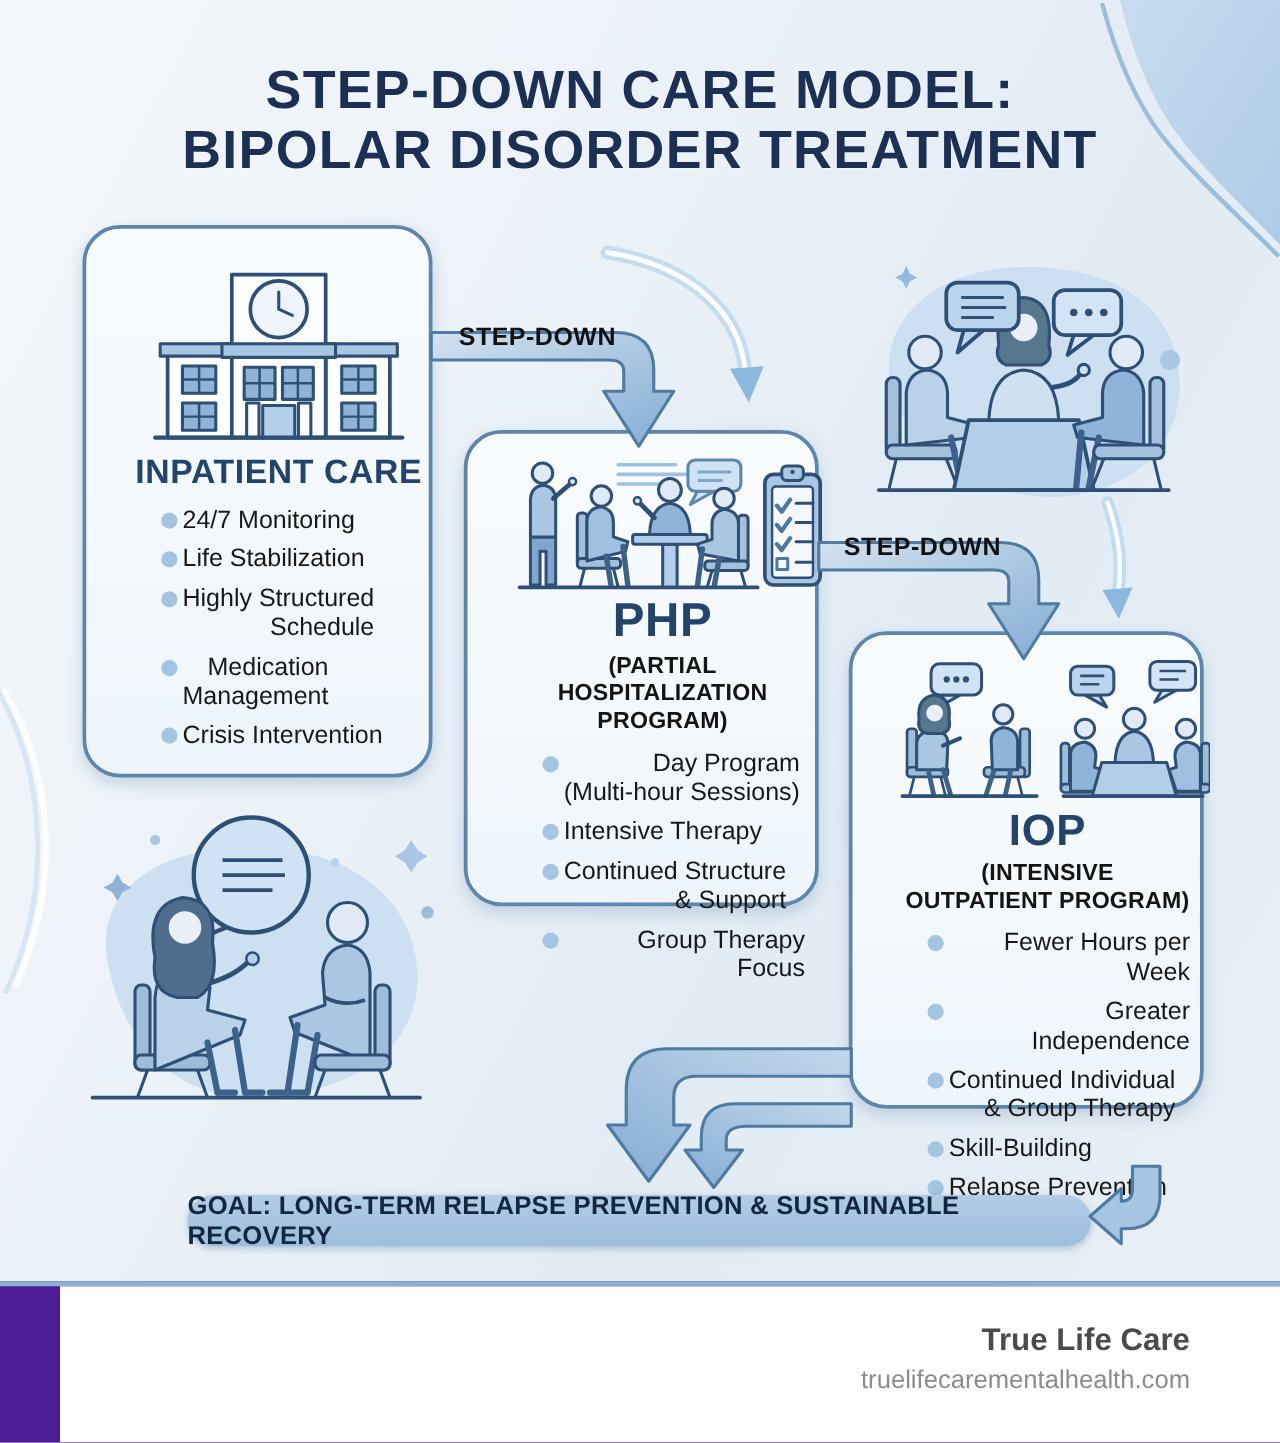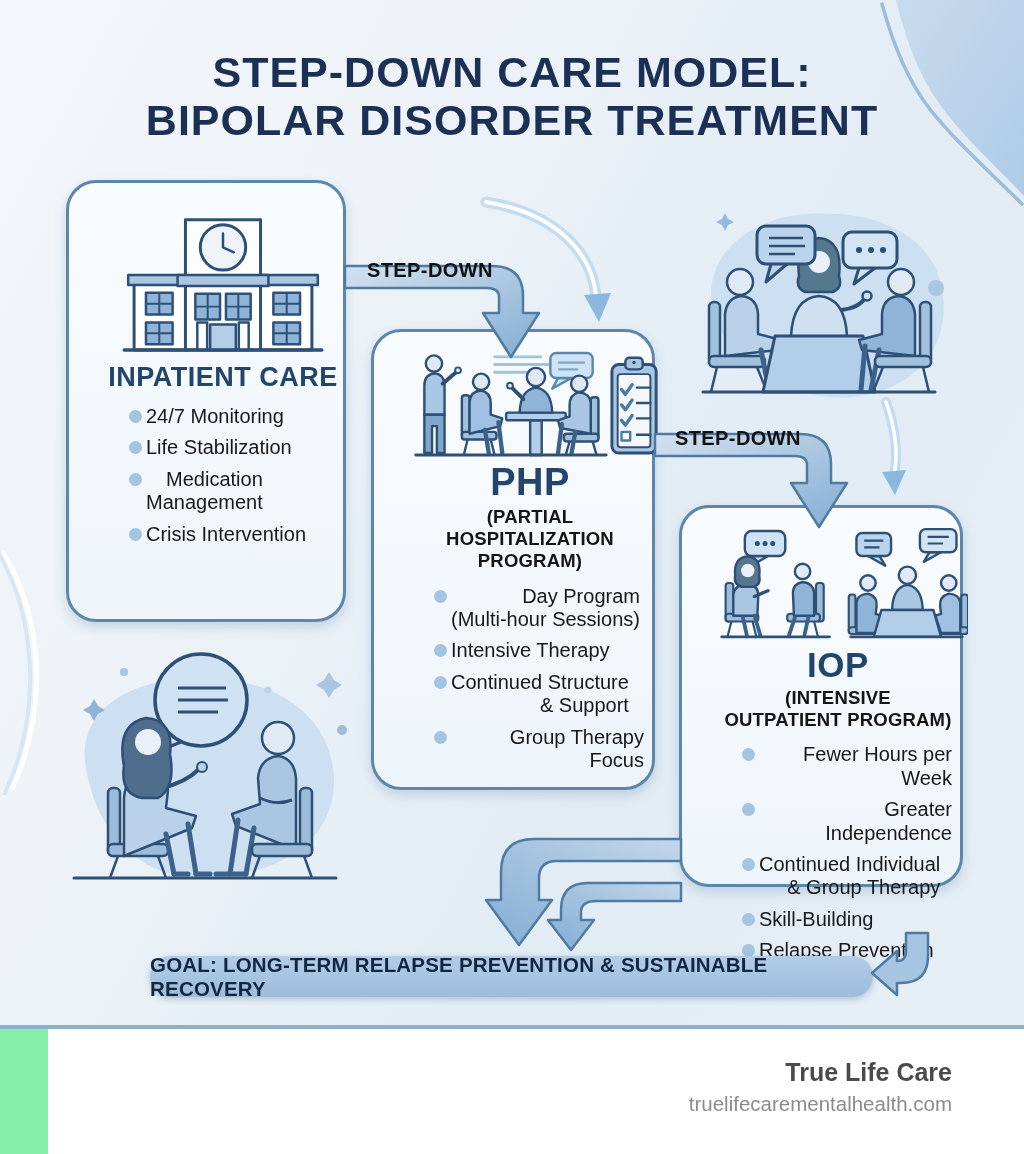--- a/index.html
+++ b/index.html
@@ -1,18 +1,18 @@
 <!DOCTYPE html>
 <html><head>
 <meta charset="utf-8">
 <style>
   * { box-sizing: border-box; margin: 0; padding: 0; }
   html,body { width:1024px; }
   body { font-family: "Liberation Sans", sans-serif; }
-  .stage { position:relative; width:1024px; height:1154px; overflow:hidden; background:#86efac; }
+  .stage { position:relative; width:1024px; height:1154px; overflow:hidden; background:#4c1d95; }
   .main { position:absolute; left:0; top:0; width:1024px; height:1025px;
           background: linear-gradient(118deg,#f4f7fa 0%, #edf3f8 30%, #e2ecf5 65%, #e7eff6 100%); }
 
   
   .corner-svg { position:absolute; right:0; top:0; }
   .left-arcs  { position:absolute; left:0; top:545px; }
 
   
   .title { position:absolute; left:0; top:48px; width:100%; text-align:center;
            font-size:43px; font-weight:800; letter-spacing:1px; line-height:1.12;
@@ -20,21 +20,21 @@
 
   
   .ill-topright  { position:absolute; left:683px; top:190px; }
   .ill-bottomleft{ position:absolute; left:46px;  top:638px; }
 
   
   .card { position:absolute; border:3px solid #5d86ab; border-radius:30px;
           background:linear-gradient(180deg,#f9fcfe 0%, #eef5fa 100%);
           box-shadow:0 5px 12px rgba(90,130,170,.28); z-index:2;padding-left:34px; }
   .card-inpatient { left:66px;  top:180px; width:280px; height:442px; }
-  .card-php       { left:371px; top:329px; width:284px; height:461px; }
+  .card-php       { left:371px; top:344px; width:284px; height:381px; }
   .card-iop       { left:679px; top:505px; width:284px; height:382px; }
   .card svg.card-icon { display:block; margin:13px auto 0; }
   .card h2 { text-align:center; color:#23456b; font-weight:800; letter-spacing:.5px; }
   .card-inpatient h2 { font-size:27px; margin:4px 0 12px; }
   .card-php h2 { font-size:38px; margin:0 0 2px; }
   .card-iop h2 { font-size:35px; margin:0 0 2px; }
   .subheading { text-align:center; white-space:pre-line; font-size:18.5px; font-weight:800;
                 line-height:1.2; color:#141414; margin-bottom:12px; letter-spacing:.2px; }
   .card ul { list-style:none; padding:0 8px 0 26px; }
   .card li { display:flex; align-items:flex-start; gap:4px; margin-bottom:8px;text-align:right; }
@@ -216,20 +216,25 @@
           <li>
             <span class="dot"></span>
             <span class="bi-text">24/7 Monitoring</span>
           </li>
 
           <li>
             <span class="dot"></span>
             <span class="bi-text">Life Stabilization</span>
           </li>
 
+          <li>
+            <span class="dot"></span>
+            <span class="bi-text">Highly Structured
+Schedule</span>
+          </li>
 
           <li>
             <span class="dot"></span>
             <span class="bi-text">Medication
 Management</span>
           </li>
 
           <li>
             <span class="dot"></span>
             <span class="bi-text">Crisis Intervention</span>

